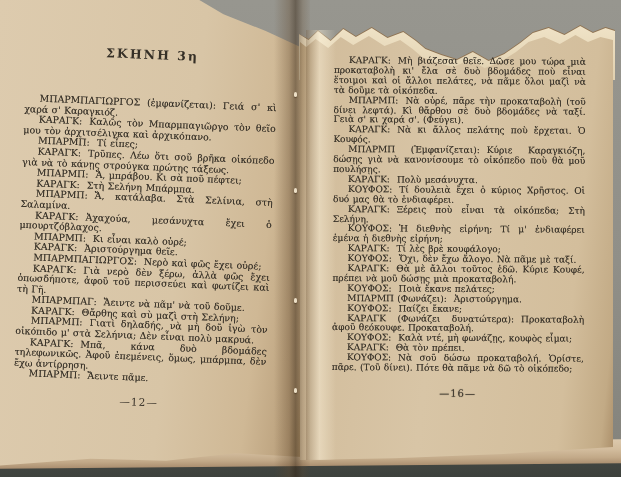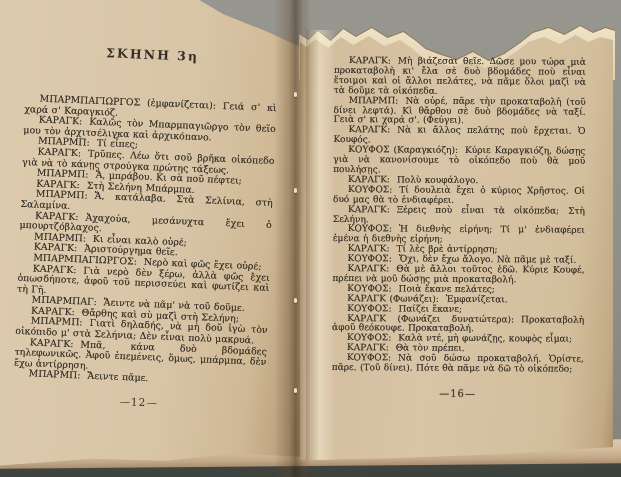--- a/index.html
+++ b/index.html
@@ -81,30 +81,30 @@
         <p class="para"><span class="speaker">ΜΠΑΡΜΠ:</span><span>Ἄειντε πᾶμε.</span></p>
       </div>
     <div class="page-number">—12—</div>
   </div>
 
   <div class="right-text">
     <div id="right-dialogue">
         <p class="para"><span class="speaker">ΚΑΡΑΓΚ:</span><span>Μὴ βιάζεσαι θεῖε. Δῶσε μου τώρα μιὰ προκαταβολὴ κι' ἔλα σὲ δυὸ βδομάδες ποὺ εἶναι ἕτοιμοι καὶ οἱ ἄλλοι πελάτες, νὰ πᾶμε ὅλοι μαζὶ νὰ τὰ δοῦμε τὰ οἰκόπεδα.</span></p>
         <p class="para"><span class="speaker">ΜΠΑΡΜΠ:</span><span>Νὰ οὐρέ, πᾶρε τὴν προκαταβολὴ (τοῦ δίνει λεφτά). Κὶ θἄρθου σὲ δυὸ βδομάδες νὰ ταξί. Γειὰ σ' κι χαρά σ'. (Φεύγει).</span></p>
         <p class="para"><span class="speaker">ΚΑΡΑΓΚ:</span><span>Νὰ κι ἄλλος πελάτης ποὺ ἔρχεται. Ὁ Κουφός.</span></p>
-        <p class="para"><span class="speaker">ΚΟΥΦΟΣ (Καραγκιόζη):</span><span>Κύριε Καραγκιόζη, δώσῃς γιὰ νὰ κανονίσουμε τὸ οἰκόπεδο ποὺ θὰ μοῦ πουλήσῃς.</span></p>
-        <p class="para"><span class="speaker">ΚΑΡΑΓΚ:</span><span>Πολὺ κουφάλογο.</span></p>
+        <p class="para"><span class="speaker">ΜΠΑΡΜΠ (Ἐμφανίζεται):</span><span>Κύριε Καραγκιόζη, δώσῃς γιὰ νὰ κανονίσουμε τὸ οἰκόπεδο ποὺ θὰ μοῦ πουλήσῃς.</span></p>
+        <p class="para"><span class="speaker">ΚΑΡΑΓΚ:</span><span>Πολὺ μεσάνυχτα.</span></p>
         <p class="para"><span class="speaker">ΚΟΥΦΟΣ:</span><span>Τί δουλειὰ ἔχει ὁ κύριος Χρῆστος. Οἱ δυό μας θὰ τὸ ἐνδιαφέρει.</span></p>
         <p class="para"><span class="speaker">ΚΑΡΑΓΚ:</span><span>Ξέρεις ποὺ εἶναι τὰ οἰκόπεδα; Στὴ Σελήνη.</span></p>
         <p class="para"><span class="speaker">ΚΟΥΦΟΣ:</span><span>Ἡ διεθνὴς εἰρήνη; Τί μ' ἐνδιαφέρει ἐμένα ἡ διεθνὴς εἰρήνη;</span></p>
-        <p class="para"><span class="speaker">ΚΑΡΑΓΚ:</span><span>Τί λὲς βρὲ ἀντίρρηση;</span></p>
+        <p class="para"><span class="speaker">ΚΑΡΑΓΚ:</span><span>Τί λὲς βρὲ κουφάλογο;</span></p>
         <p class="para"><span class="speaker">ΚΟΥΦΟΣ:</span><span>Ὄχι, δὲν ἔχω ἄλογο. Νὰ πᾶμε μὲ ταξί.</span></p>
         <p class="para"><span class="speaker">ΚΑΡΑΓΚ:</span><span>Θὰ μὲ ἄλλοι τοῦτος ἐδῶ. Κύριε Κουφέ, πρέπει νὰ μοῦ δώσῃς μιὰ προκαταβολή.</span></p>
         <p class="para"><span class="speaker">ΚΟΥΦΟΣ:</span><span>Ποιὰ ἔκανε πελάτες;</span></p>
-        <p class="para"><span class="speaker">ΚΑΡΑΓΚ (Φωνάζει):</span><span>Ἐμφανίζεται.</span></p>
+        <p class="para"><span class="speaker">ΜΠΑΡΜΠ (Φωνάζει):</span><span>Ἀριστούργημα.</span></p>
         <p class="para"><span class="speaker">ΚΟΥΦΟΣ:</span><span>Παίζει ἔκανε;</span></p>
         <p class="para"><span class="speaker">ΚΑΡΑΓΚ (Φωνάζει δυνατώτερα):</span><span>Προκαταβολὴ ἀφοῦ θεόκουφε. Προκαταβολή.</span></p>
         <p class="para"><span class="speaker">ΚΟΥΦΟΣ:</span><span>Καλὰ ντέ, μὴ φωνάζῃς, κουφὸς εἶμαι;</span></p>
         <p class="para"><span class="speaker">ΚΑΡΑΓΚ:</span><span>Θὰ τὸν πρέπει.</span></p>
         <p class="para"><span class="speaker">ΚΟΥΦΟΣ:</span><span>Νὰ σοῦ δώσω προκαταβολή. Ὁρίστε, πᾶρε. (Τοῦ δίνει). Πότε θὰ πᾶμε νὰ δῶ τὸ οἰκόπεδο;</span></p>
       </div>
     <div class="page-number">—16—</div>
   </div>
 </div>
 

